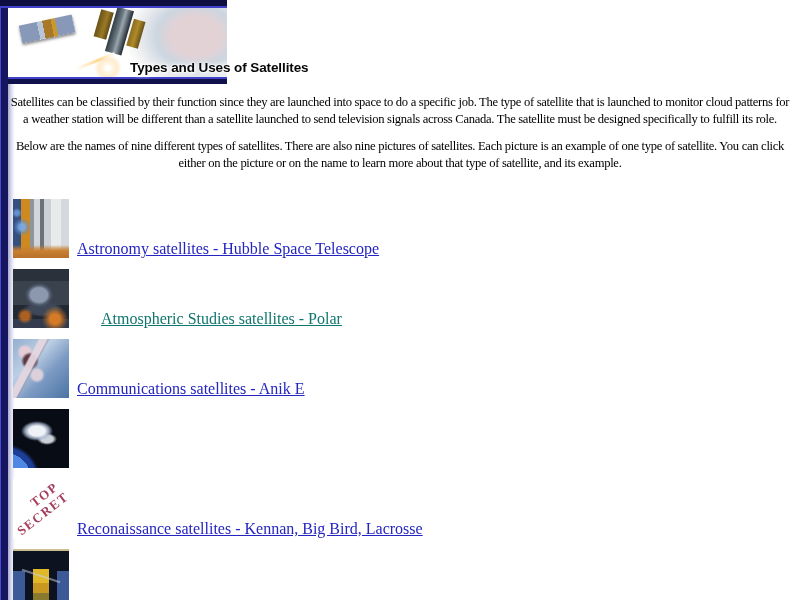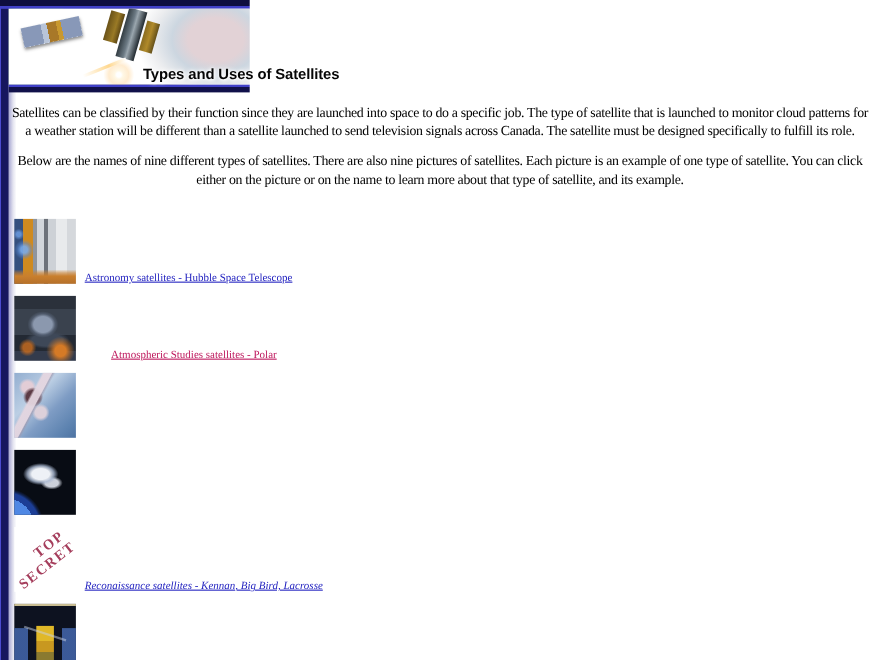--- a/index.html
+++ b/index.html
@@ -41,21 +41,21 @@
     font-family:"Liberation Sans","DejaVu Sans",sans-serif;font-weight:bold;font-size:13.5px;
     letter-spacing:-0.1px;color:#060606;
     text-shadow:0 0 2px #fff,0 0 4px #fff,0 0 6px rgba(255,255,255,.95),1px 1px 3px #fff;}
   
   .content{position:absolute;left:8px;top:94px;width:784px;text-align:center;}
   .content p{margin:0 0 11px 0;font-size:12.6px;line-height:16.5px;letter-spacing:-0.3px;}
   
   .sat-list{position:absolute;left:13px;top:199px;width:740px;}
   .sat-row{display:flex;align-items:flex-end;height:59px;margin-bottom:11px;}
   .thumb{position:relative;width:56px;height:59px;flex:0 0 56px;cursor:pointer;overflow:hidden;}
-  .sat-link{margin-left:8px;font-size:10px;color:#2424c0;text-decoration:underline;cursor:pointer;white-space:nowrap;}
+  .sat-link{margin-left:8px;font-size:16px;color:#2424c0;text-decoration:underline;cursor:pointer;white-space:nowrap;}
   
   .t-hubble{background:
     linear-gradient(0deg,#b5702a 0,#c97f2e 7px,rgba(201,127,46,.6) 10px,transparent 13px),
     radial-gradient(circle at 9px 28px,rgba(120,170,235,.9) 0 3px,rgba(90,140,215,.5) 6px,transparent 9px),
     radial-gradient(circle at 4px 14px,rgba(110,160,230,.8) 0 2px,transparent 5px),
     linear-gradient(90deg,#35507e 0 8px,#cf8a1f 8px 17px,#8f959d 17px 21px,#d2d6db 21px 27px,#6d727a 27px 31px,#cdd1d6 31px 38px,#e8eaec 38px 48px,#d5d8dc 48px 56px);}
   .t-polar{background:
     radial-gradient(circle at 42px 50px,#d57a26 0 5px,rgba(213,122,38,.45) 9px,transparent 13px),
     radial-gradient(circle at 12px 47px,rgba(205,110,30,.8) 0 4px,transparent 8px),
     radial-gradient(ellipse 14px 12px at 26px 26px,#8b98ae 0 60%,rgba(90,102,122,.7) 80%,transparent 100%),
@@ -118,38 +118,39 @@
 </div>
 
 <div class="sat-list">
   <div class="sat-row">
     <div class="thumb t-hubble"></div>
     <a class="sat-link" href="#" style="color: rgb(36, 36, 192);">Astronomy satellites - Hubble Space Telescope</a>
   </div>
 
   <div class="sat-row">
     <div class="thumb t-polar"></div>
-    <a class="sat-link" href="#" style="color: #be185d; margin-left: 32px;">Atmospheric Studies satellites - Polar</a>
+    <a class="sat-link" href="#" style="color: #0f766e; margin-left: 32px;">Atmospheric Studies satellites - Polar</a>
   </div>
 
   <div class="sat-row">
     <div class="thumb t-anik"></div>
+    <a class="sat-link" href="#" style="color: rgb(36, 36, 192);">Communications satellites - Anik E</a>
   </div>
 
   <div class="sat-row">
     <div class="thumb t-navstar"></div>
   </div>
 
   <div class="sat-row">
     <div class="thumb t-secret">
         <div class="stamp-inner">
           <div class="stamp-word w0">TOP</div>
           <div class="stamp-word w1">SECRET</div>
         </div>
       </div>
-    <a class="sat-link" href="#" style="color: rgb(36, 36, 192); font-style: italic;">Reconaissance satellites - Kennan, Big Bird, Lacrosse</a>
+    <a class="sat-link" href="#" style="color: rgb(36, 36, 192);">Reconaissance satellites - Kennan, Big Bird, Lacrosse</a>
   </div>
 
   <div class="sat-row">
     <div class="thumb t-radarsat"></div>
 
   </div>
 </div>
 
 </body></html>

